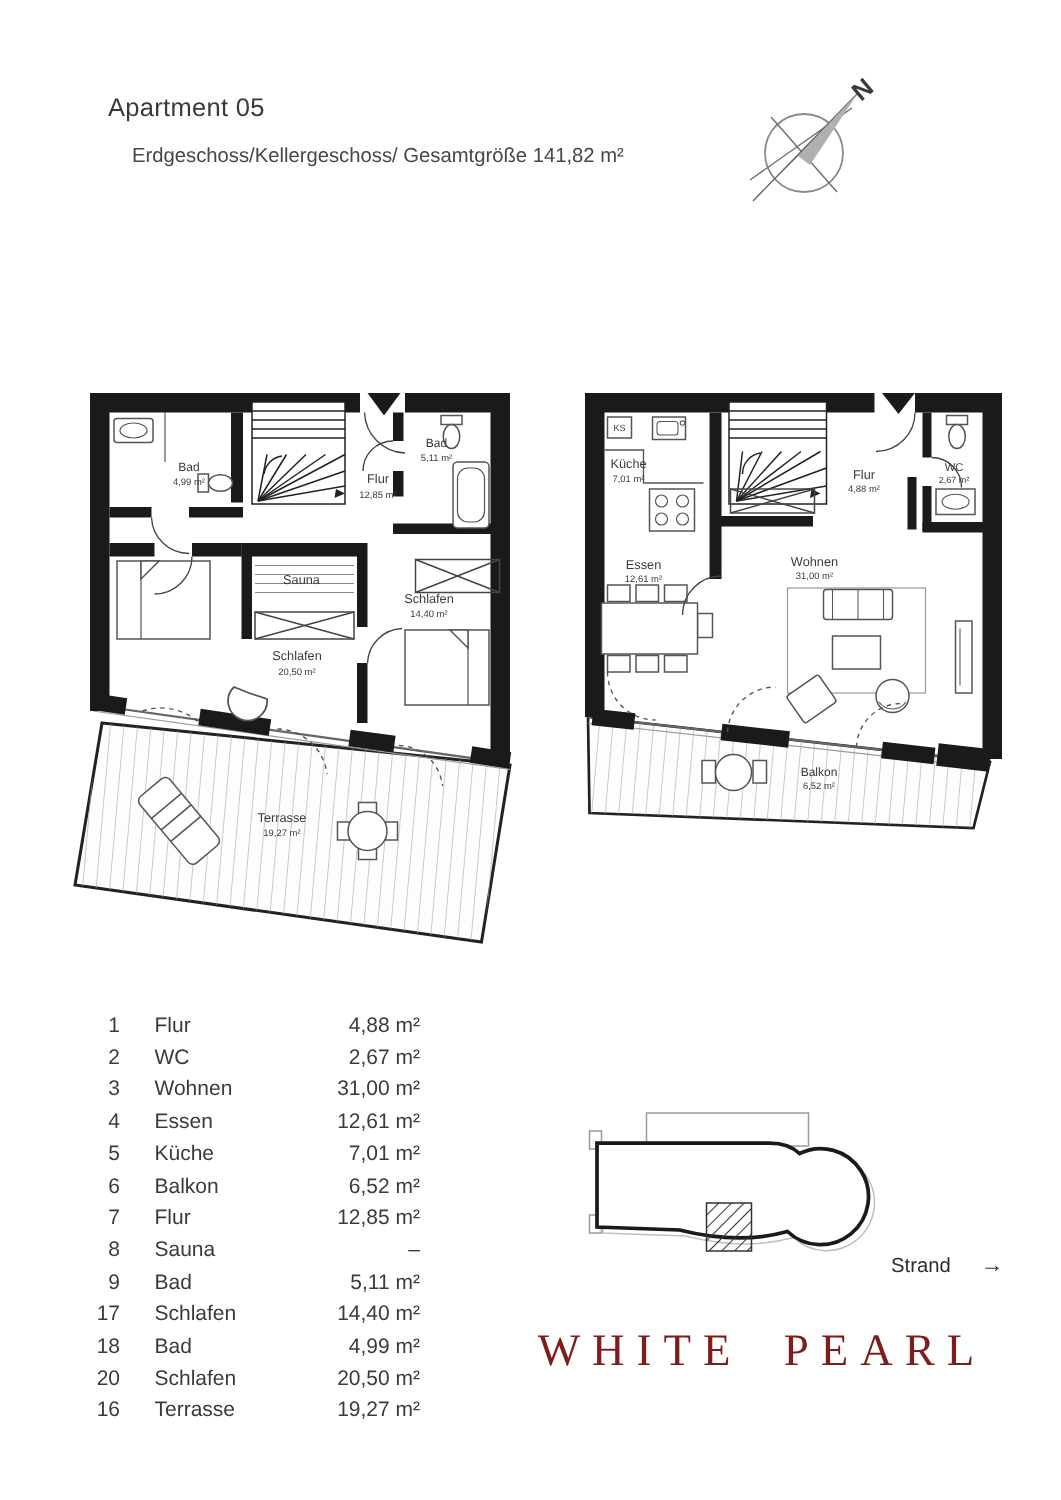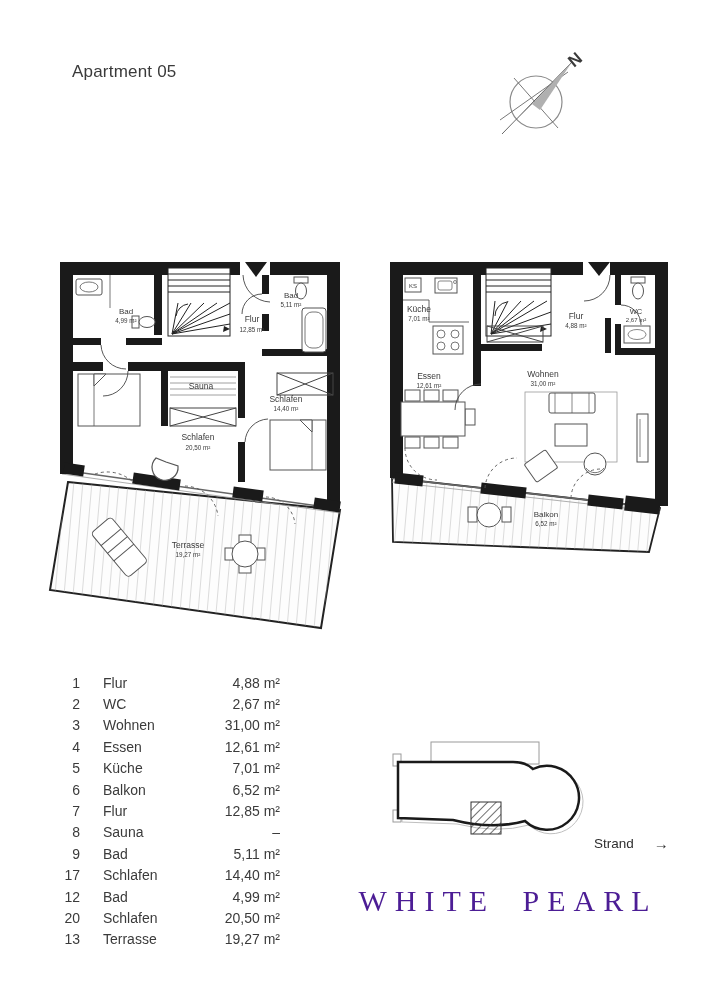--- a/index.html
+++ b/index.html
@@ -13,29 +13,30 @@
   .compass{position:absolute;left:492px;top:46px;}
   .siteplan{position:absolute;left:383px;top:728px;}
   .strand{position:absolute;left:594px;top:836px;font-size:13.5px;color:#2e2e2e;display:flex;align-items:center;gap:20px;}
   .strand .arrow{font-size:15px;line-height:1;}
   .roomtable{position:absolute;left:60px;top:672px;width:220px;font-size:14px;color:#3b3b3b;}
   .roomtable .row{display:flex;height:21.4px;align-items:center;}
   .roomtable .nr{width:20px;text-align:right;flex:none;}
   .roomtable .nm{margin-left:23px;flex:1;text-align:left;}
   .roomtable .ar{width:80px;text-align:right;flex:none;}
   .logo{position:absolute;left:358px;top:884px;width:300px;text-align:center;
-        font-family:"Liberation Serif",serif;font-size:30px;color:#4c1d95;
+        font-family:"Liberation Serif",serif;font-size:30px;color:#7f1d1d;
         letter-spacing:8px;word-spacing:12px;white-space:nowrap;}
 </style>
 </head>
 <body>
 
 <div class="page">
 
   <div class="title">Apartment 05</div>
+  <div class="subtitle">Erdgeschoss/Kellergeschoss/ Gesamtgröße 141,82 m²</div>
 
   <svg class="compass" width="95" height="95" viewBox="0 0 95 95">
     <circle cx="44" cy="56" r="26" fill="none" stroke="#8a8a8a" stroke-width="1.2"></circle>
     <line x1="10" y1="88" x2="80" y2="16" stroke="#6a6a6a" stroke-width="1"></line>
     <line x1="8" y1="74" x2="76" y2="26" stroke="#6a6a6a" stroke-width="0.9"></line>
     <line x1="22" y1="32" x2="66" y2="82" stroke="#6a6a6a" stroke-width="0.9"></line>
     <polygon points="80,16 24,74 40,58" fill="#4a4a4a"></polygon>
     <polygon points="80,16 40,58 48,64" fill="#b0b0b0"></polygon>
     <text x="82" y="22" font-size="17" font-weight="bold" transform="rotate(-40 82 22)">N</text>
   </svg>
@@ -365,31 +366,31 @@
         <span class="nr">9</span>
         <span class="nm">Bad</span>
         <span class="ar">5,11 m²</span>
       </div>
     <div class="row">
         <span class="nr">17</span>
         <span class="nm">Schlafen</span>
         <span class="ar">14,40 m²</span>
       </div>
     <div class="row">
-        <span class="nr">12</span>
+        <span class="nr">18</span>
         <span class="nm">Bad</span>
         <span class="ar">4,99 m²</span>
       </div>
     <div class="row">
         <span class="nr">20</span>
         <span class="nm">Schlafen</span>
         <span class="ar">20,50 m²</span>
       </div>
     <div class="row">
-        <span class="nr">13</span>
+        <span class="nr">16</span>
         <span class="nm">Terrasse</span>
         <span class="ar">19,27 m²</span>
       </div>
   </div>
 
   <svg class="siteplan" width="290" height="120" viewBox="0 0 290 120">
     <defs>
       <pattern id="hatchS" width="6" height="6" patternUnits="userSpaceOnUse" patternTransform="rotate(45)">
         <path d="M0,0 V6" stroke="#333" stroke-width="1.4"></path>
       </pattern>

